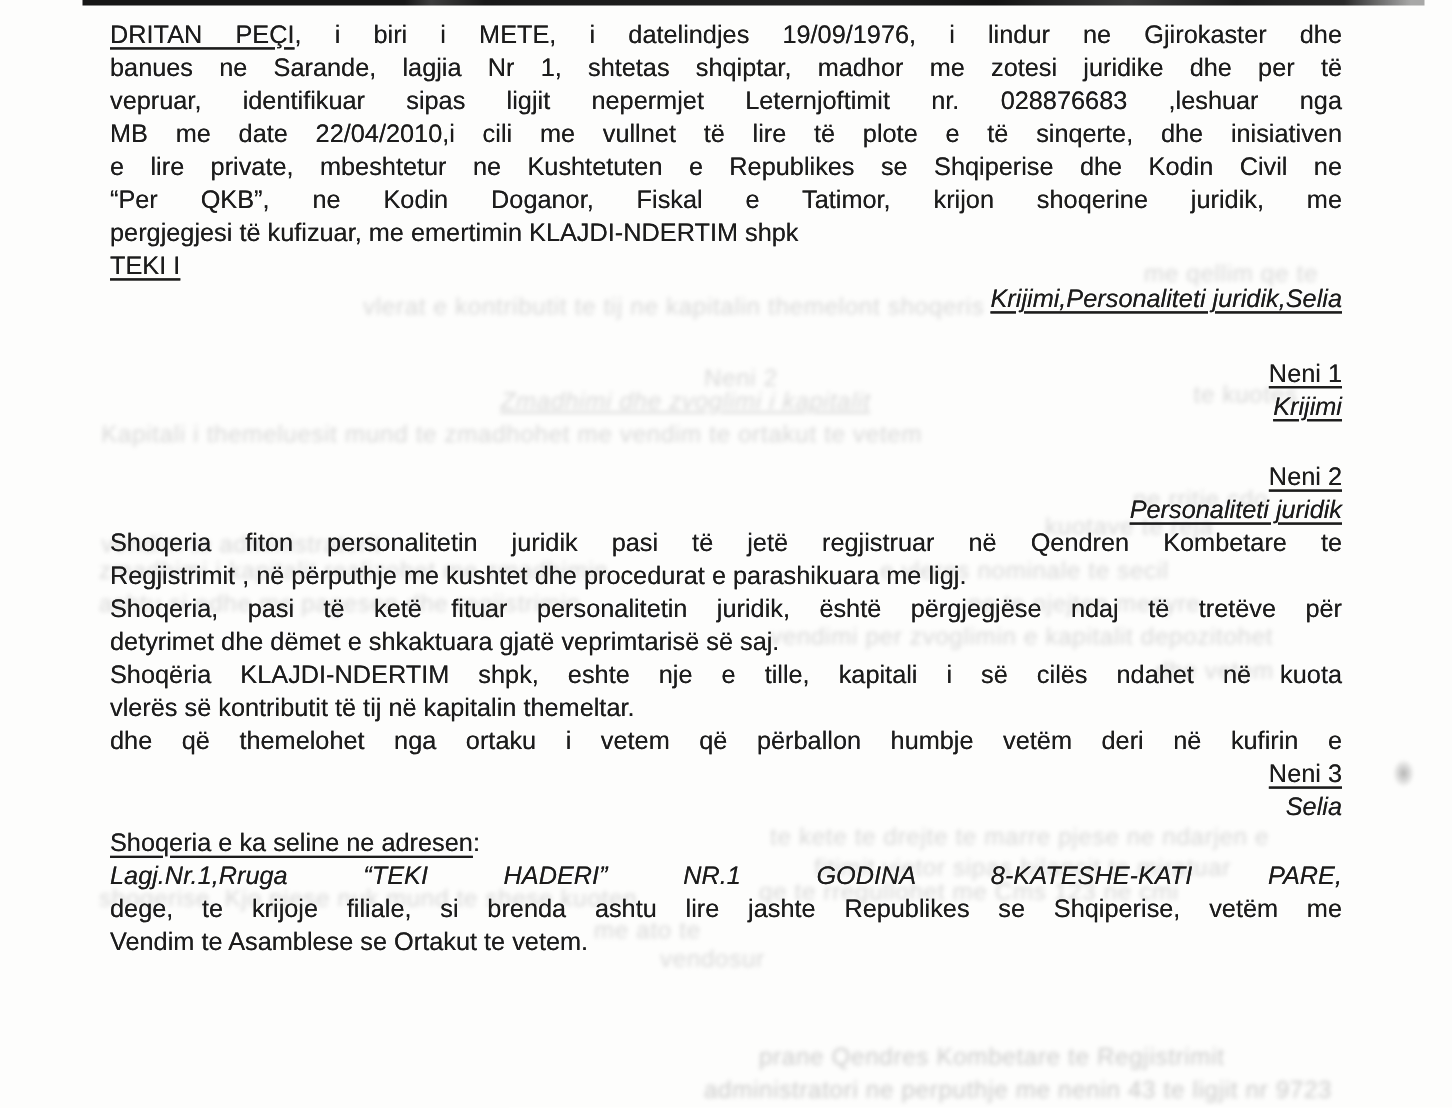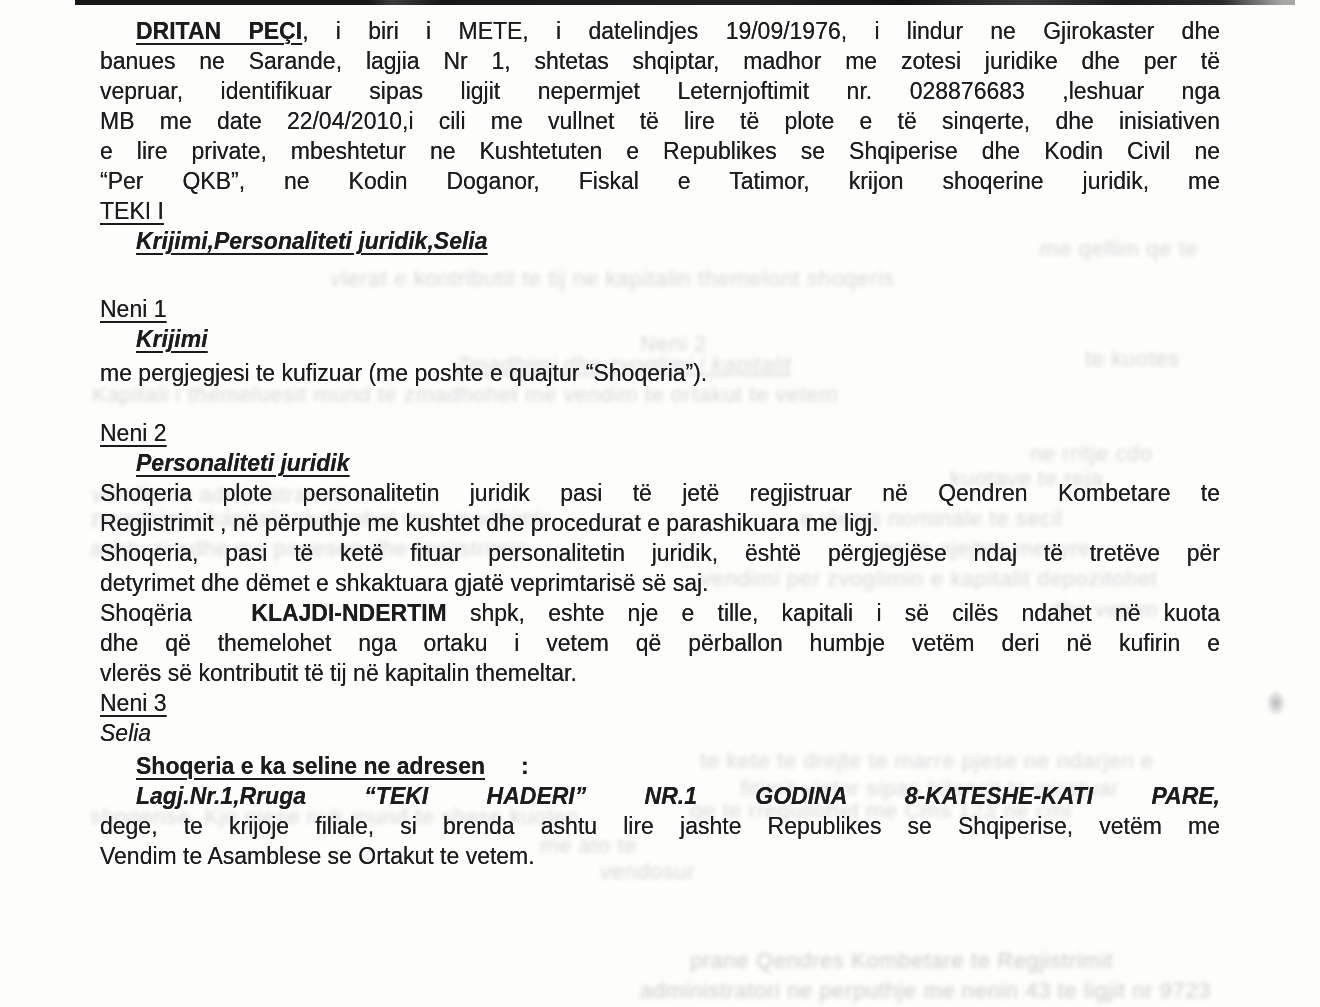--- a/index.html
+++ b/index.html
@@ -30,22 +30,22 @@
     filter:blur(2.1px);opacity:.28;transform:skewX(-2deg);
   }
   .ghost.gu{text-decoration:underline;font-style:italic;}
   #doc{
     position:absolute;left:100px;top:16px;width:1120px;
     font-size:23px;line-height:30px;
     text-shadow:0 0 .6px rgba(25,25,25,.85);
   }
   .line{min-height:30px;}
   .line.j{text-align:justify;text-align-last:justify;}
-  .line.center{text-align:left;}
-  .b{font-weight:700;margin-left:36px;}
+  .line.center{text-align:right;}
+  .b{font-weight:400;}
   .i{font-style:italic;}
   .u{text-decoration:underline;text-decoration-thickness:2.2px;text-underline-offset:4px;}
   .gap{width:100%;}
 </style>
 </head>
 <body>
 
 <div class="page">
   <div class="streak"></div>
   <div id="ghosts">
@@ -73,37 +73,37 @@
       <div class="ghost" style="left: 690px; top: 948px; width: 545px; opacity: 0.38;">prane Qendres Kombetare te Regjistrimit</div>
       <div class="ghost" style="left: 640px; top: 978px; width: 575px; opacity: 0.38;">administratori ne perputhje me nenin 43 te ligjit nr 9723</div>
     </div>
   <div id="doc">
       <div class="line j"><span class="b u">DRITAN PEÇI</span><span class="">, i biri i METE,  i datelindjes 19/09/1976, i lindur ne Gjirokaster dhe</span></div>
       <div class="line j"><span class="">banues ne Sarande, lagjia Nr 1, shtetas shqiptar, madhor me zotesi juridike dhe per të</span></div>
       <div class="line j"><span class="">vepruar, identifikuar sipas ligjit nepermjet Leternjoftimit nr. 028876683 ,leshuar nga</span></div>
       <div class="line j"><span class="">MB me date  22/04/2010,i cili  me vullnet  të lire të plote e të sinqerte, dhe inisiativen</span></div>
       <div class="line j"><span class="">e lire private, mbeshtetur ne Kushtetuten e Republikes se Shqiperise dhe Kodin Civil ne</span></div>
       <div class="line j"><span class="">“Per QKB”, ne Kodin Doganor, Fiskal e Tatimor, krijon shoqerine juridik,      me</span></div>
+      <div class="line"><span class="">pergjegjesi të kufizuar, me emertimin </span><span class="b ">KLAJDI-NDERTIM</span><span class=""> shpk</span></div>
       <div class="line"><span class="u">TEKI I</span></div>
       <div class="line center"><span class="b i u">Krijimi,Personaliteti juridik,Selia</span></div>
       <div class="gap" style="height: 38px;"></div>
       <div class="line center"><span class="u">Neni 1</span></div>
       <div class="line center"><span class="b i u">Krijimi</span></div>
       <div class="gap" style="height: 4px;"></div>
-      <div class="line"><span class="">me pergjegjesi te kufizuar (me poshte e quajtur “Shoqeria”).</span></div>
       <div class="gap" style="height: 30px;"></div>
       <div class="line center"><span class="u">Neni 2</span></div>
       <div class="line center"><span class="b i u">Personaliteti juridik</span></div>
-      <div class="line j"><span class="">Shoqeria plote personalitetin juridik pasi të jetë regjistruar në Qendren Kombetare te</span></div>
+      <div class="line j"><span class="">Shoqeria fiton personalitetin juridik pasi të jetë regjistruar në Qendren Kombetare te</span></div>
       <div class="line"><span class="">Regjistrimit , në përputhje me kushtet dhe procedurat e parashikuara me ligj.</span></div>
       <div class="line j"><span class="">Shoqeria, pasi të ketë fituar personalitetin juridik, është përgjegjëse ndaj të tretëve për</span></div>
       <div class="line"><span class="">detyrimet dhe dëmet e shkaktuara gjatë veprimtarisë së saj.</span></div>
       <div class="line j"><span class="">Shoqëria </span><span class="b ">KLAJDI-NDERTIM</span><span class=""> shpk, eshte nje e tille, kapitali i së cilës ndahet në kuota</span></div>
+      <div class="line"><span class="">vlerës së kontributit të tij në kapitalin themeltar.</span></div>
       <div class="line j"><span class="">dhe që themelohet nga ortaku i vetem që përballon humbje vetëm deri në kufirin e</span></div>
-      <div class="line"><span class="">vlerës së kontributit të tij në kapitalin themeltar.</span></div>
       <div class="line center"><span class="u">Neni 3</span></div>
       <div class="line center"><span class="i ">Selia</span></div>
       <div class="gap" style="height: 3px;"></div>
       <div class="line"><span class="b u">Shoqeria e ka seline ne adresen</span><span class="b ">:</span></div>
       <div class="line j"><span class="b i "> Lagj.Nr.1,Rruga  “TEKI HADERI” NR.1 GODINA 8-KATESHE-KATI PARE,</span></div>
       <div class="line j"><span class="">dege, te krijoje filiale, si brenda ashtu lire jashte Republikes se Shqiperise, vetëm me</span></div>
       <div class="line"><span class="">Vendim te Asamblese se Ortakut te vetem.</span></div>
     </div>
   <div class="smudge"></div>
 </div>

